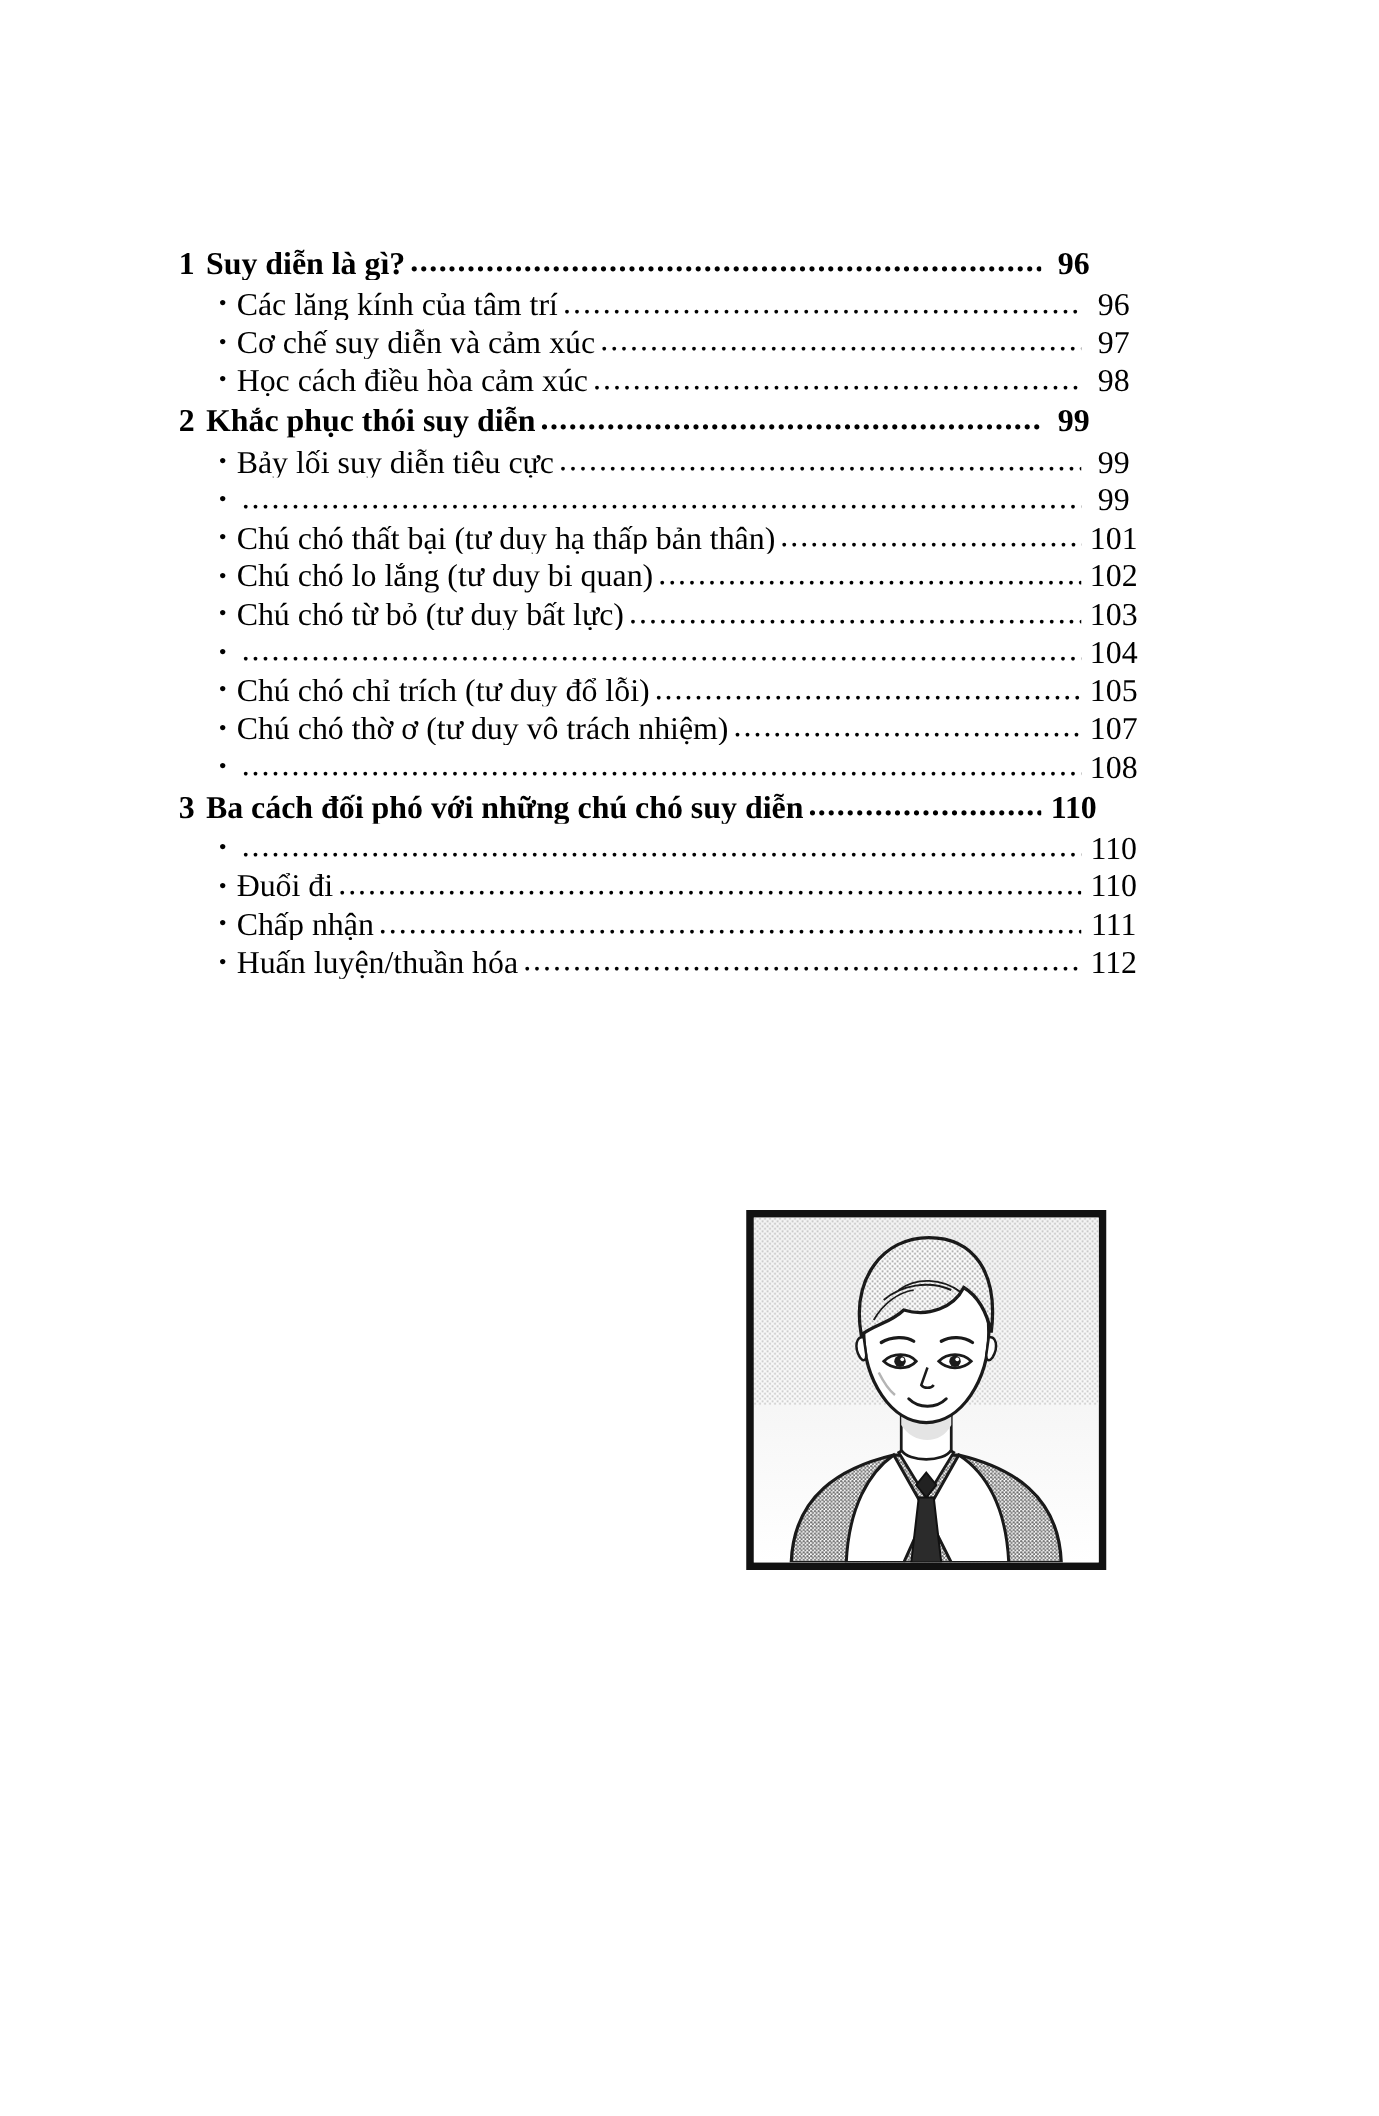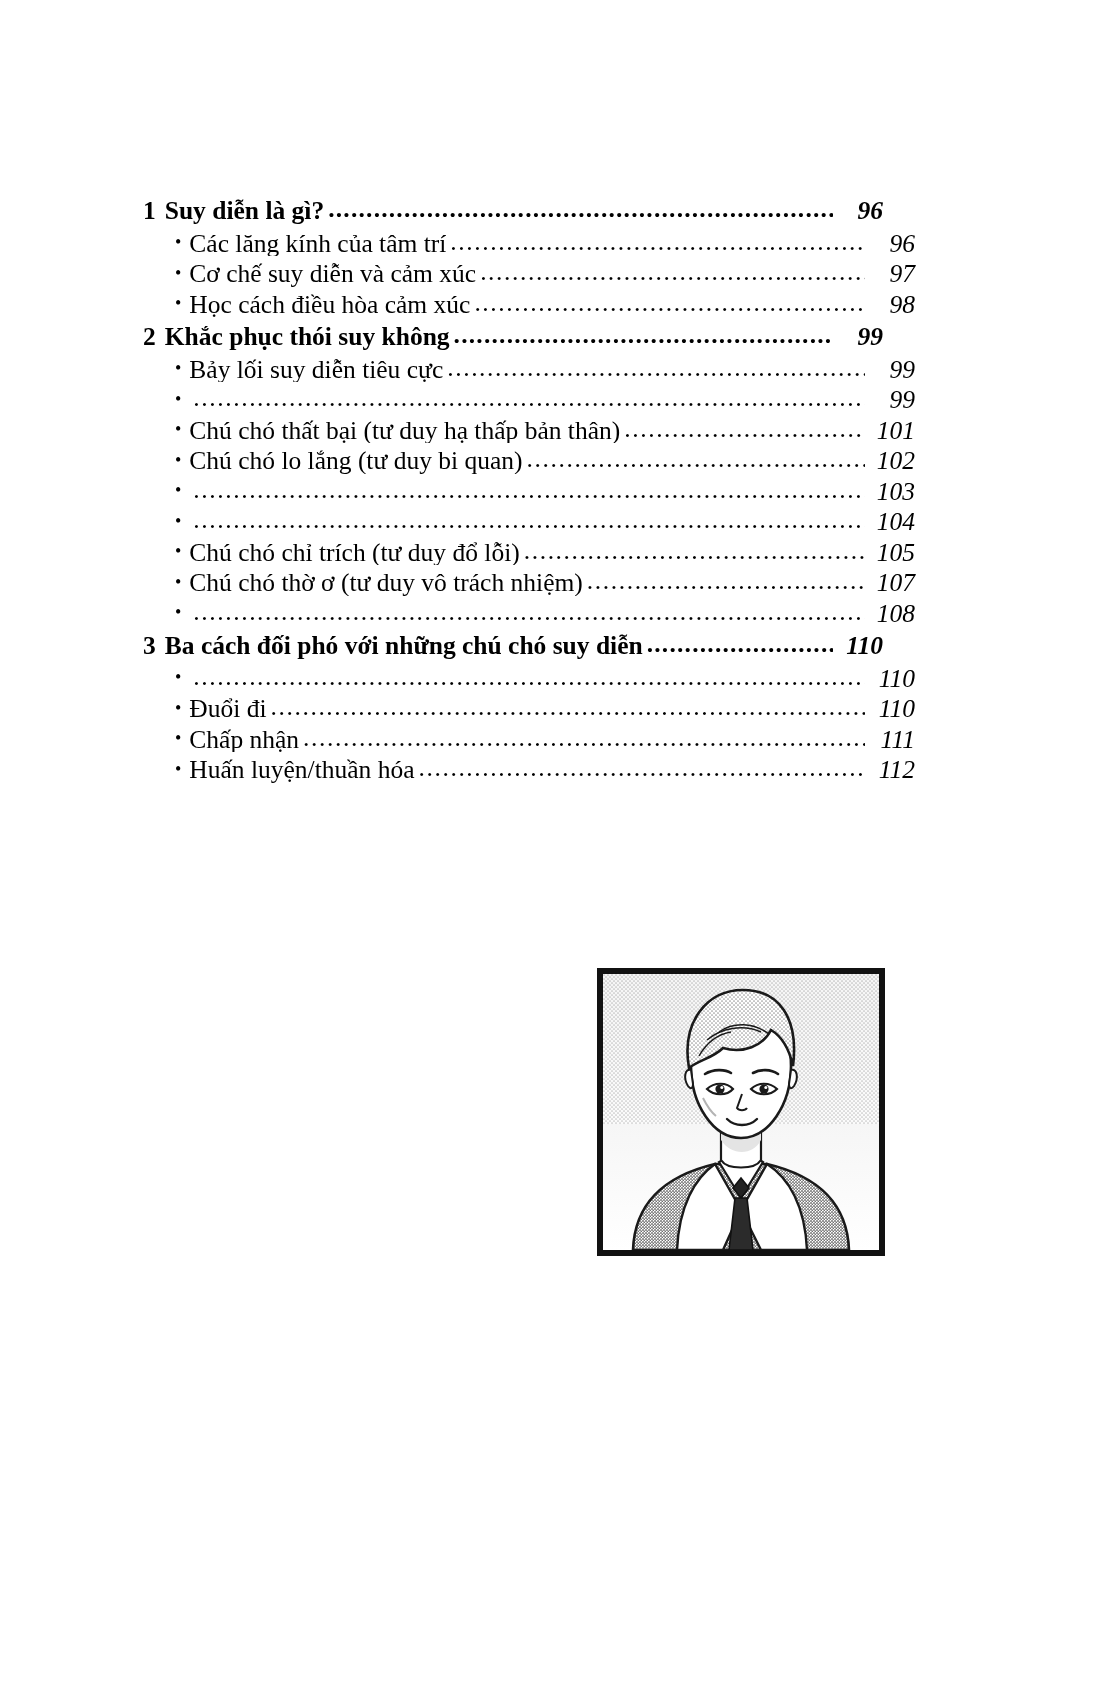--- a/index.html
+++ b/index.html
@@ -92,23 +92,22 @@
     color: #000;
     white-space: nowrap;
   }
   .toc-row.chapter .leader::after {
     font-weight: bold;
     letter-spacing: 1.2px;
   }
 
   .page-no {
     flex: 0 0 auto;
-    text-align: right;
+    text-align: center;
     min-width: 48px;
-    font-style: italic;
   }
   .toc-row.chapter .page-no {
     font-weight: bold;
   }
 
   
   #illustration {
     position: absolute;
     left: 597px;
     top: 968px;
@@ -155,21 +154,21 @@
 
     <div class="toc-row entry">
       <span class="bullet">•</span>
       <span class="label">Học cách điều hòa cảm xúc</span>
       <span class="leader"></span>
       <span class="page-no">98</span>
     </div>
 
     <div class="toc-row chapter">
       <span class="num">2</span>
-      <span class="label">Khắc phục thói suy không</span>
+      <span class="label">Khắc phục thói suy diễn</span>
       <span class="leader"></span>
       <span class="page-no">99</span>
     </div>
 
     <div class="toc-row entry">
       <span class="bullet">•</span>
       <span class="label">Bảy lối suy diễn tiêu cực</span>
       <span class="leader"></span>
       <span class="page-no">99</span>
     </div>
@@ -189,20 +188,21 @@
 
     <div class="toc-row entry">
       <span class="bullet">•</span>
       <span class="label">Chú chó lo lắng (tư duy bi quan)</span>
       <span class="leader"></span>
       <span class="page-no">102</span>
     </div>
 
     <div class="toc-row entry">
       <span class="bullet">•</span>
+      <span class="label">Chú chó từ bỏ (tư duy bất lực)</span>
       <span class="leader"></span>
       <span class="page-no">103</span>
     </div>
 
     <div class="toc-row entry">
       <span class="bullet">•</span>
       <span class="leader"></span>
       <span class="page-no">104</span>
     </div>
 

